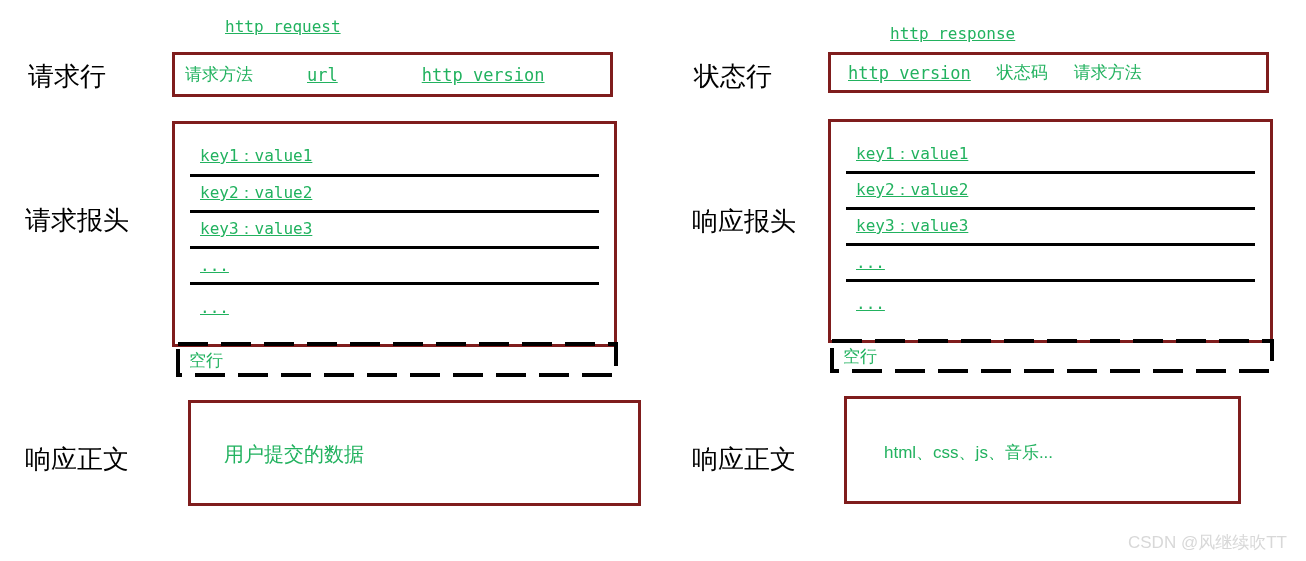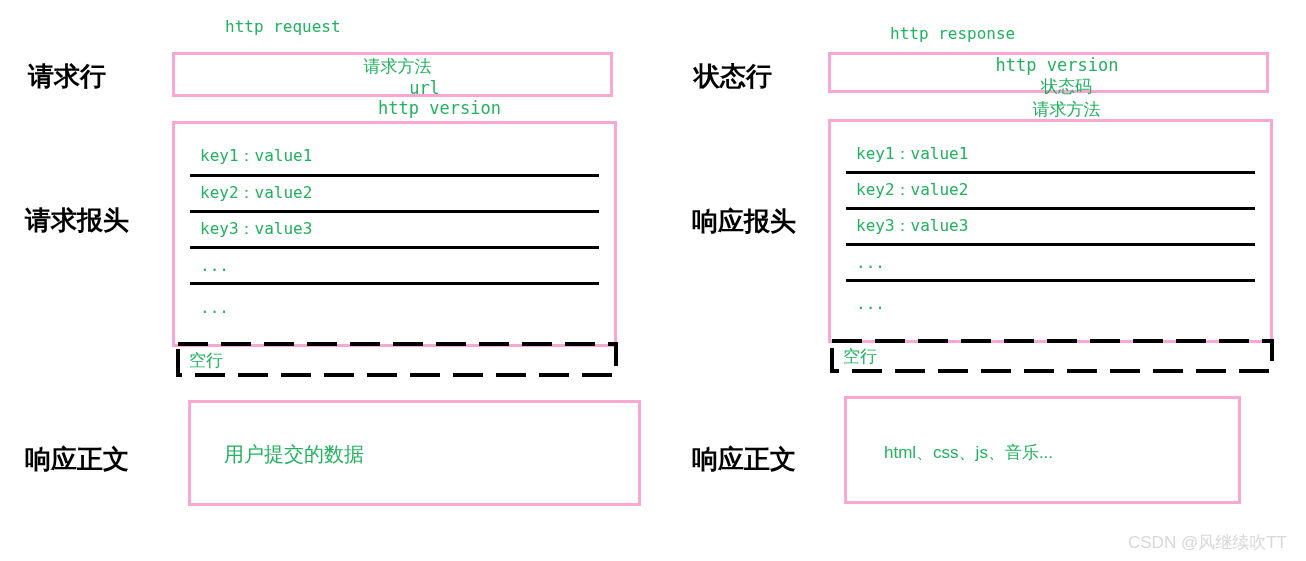--- a/index.html
+++ b/index.html
@@ -1,23 +1,23 @@
 <!DOCTYPE html>
 <html><head>
 <meta charset="utf-8">
 <style>
   html,body{margin:0;padding:0;background:#ffffff;}
   .canvas{position:relative;width:1306px;height:561px;background:#ffffff;overflow:hidden;
           font-family:"Liberation Sans","DejaVu Sans",sans-serif;}
   .abs{position:absolute;}
-  .label{position:absolute;color:#000000;font-size:26px;font-weight:700;white-space:nowrap;}
+  .label{position:absolute;color:#000000;font-size:26px;font-weight:400;white-space:nowrap;}
   .green{color:#22b25f;}
-  .mono{font-family:"DejaVu Sans Mono","Liberation Mono",monospace;}
+  .mono{font-family:"DejaVu Sans Mono","Liberation Mono",monospace;text-decoration:underline;}
   .title{position:absolute;font-size:16px;white-space:nowrap;}
-  .box{position:absolute;border:3px solid #f9a8d4;box-sizing:border-box;background:#ffffff;flex-direction:column;}
+  .box{position:absolute;border:3px solid #7f1d1d;box-sizing:border-box;background:#ffffff;}
   .line-box{display:flex;align-items:center;padding-left:10px;font-size:17px;white-space:nowrap;}
   .stack{padding:15px;}
   .stack .row{display:flex;align-items:center;padding-left:10px;font-size:16px;
               border-bottom:3px solid #000000;box-sizing:border-box;}
   .stack .row:last-child{border-bottom:none;}
   .dashedbox{position:absolute;box-sizing:border-box;}
   .dashedbox svg{position:absolute;left:0;top:0;}
   .dashedbox .blank-text{position:absolute;left:13px;top:50%;transform:translateY(-50%);
                          font-size:17px;white-space:nowrap;}
   .body-box{font-size:20px;margin-left:16px;}

